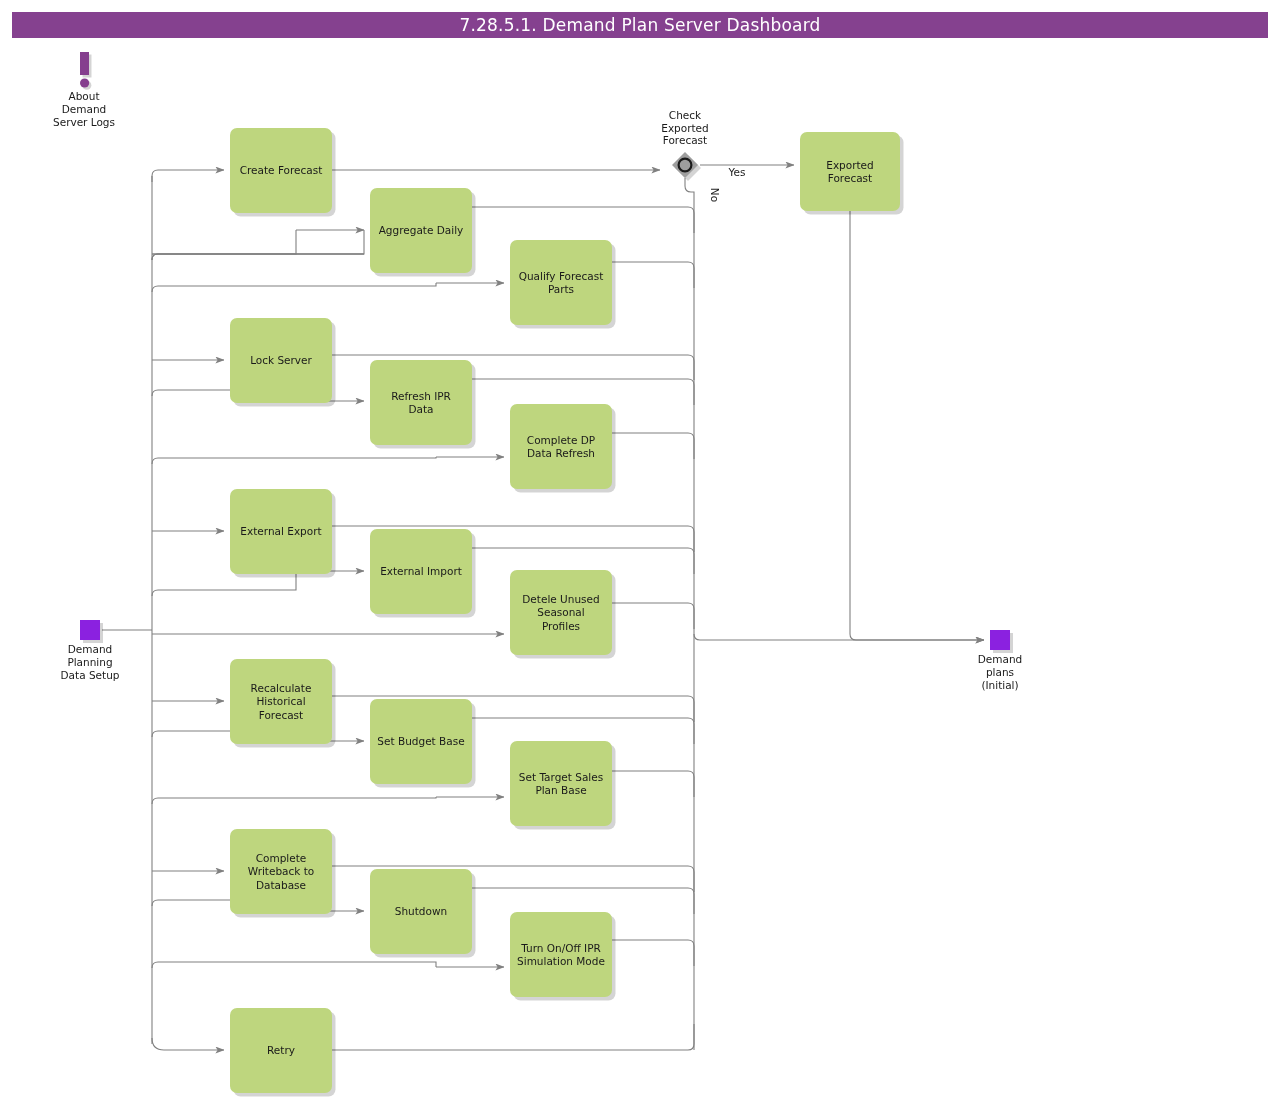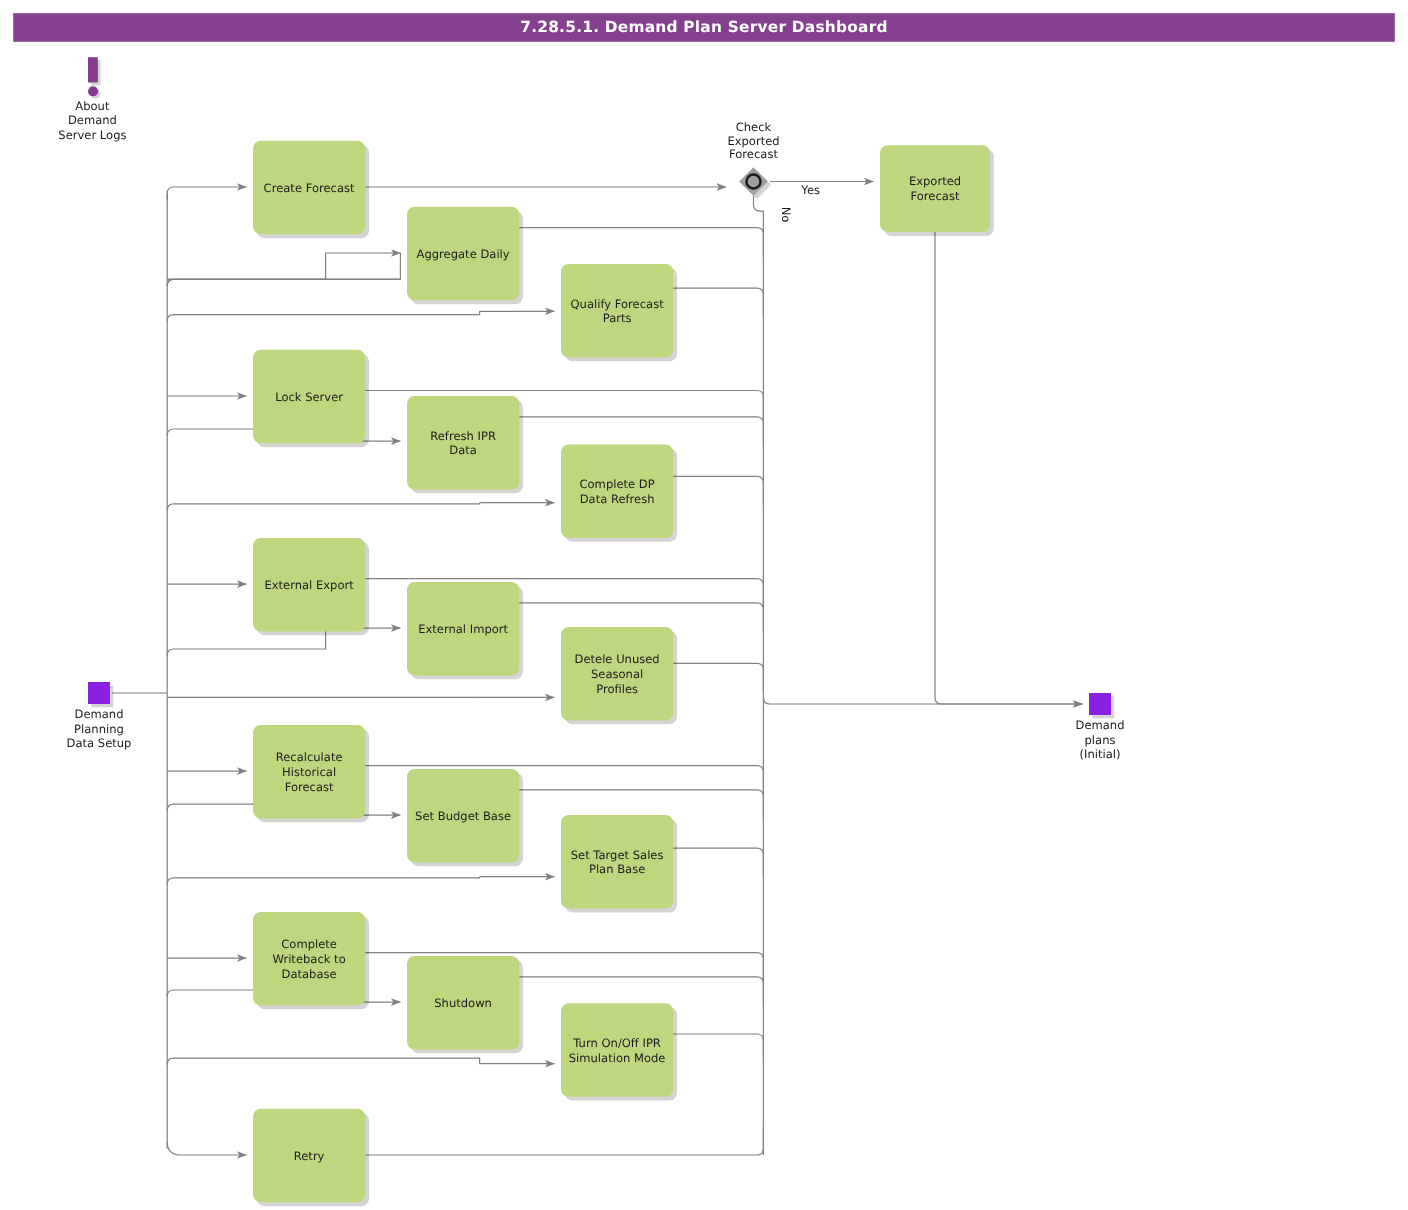--- a/index.html
+++ b/index.html
@@ -3,21 +3,21 @@
 <meta charset="utf-8">
 <style>
   html,body{margin:0;padding:0;background:#ffffff;}
   body{width:1280px;height:1100px;font-family:"DejaVu Sans",sans-serif;overflow:hidden;}
   #page{position:relative;width:1280px;height:1100px;background:#fff;}
   .titlebar{
     position:absolute;left:12px;top:12px;width:1256px;height:26px;
     display:flex;align-items:center;justify-content:center;
   }
   .titlebar .tb-text{
-    color:#ffffff;font-size:14px;font-weight:bold;letter-spacing:.2px;
+    color:#ffffff;font-size:17px;font-weight:normal;letter-spacing:.2px;
     font-family:"DejaVu Sans",sans-serif;
   }
   svg#diagram{position:absolute;left:0;top:0;width:1280px;height:1100px;}
   .node-box{fill:#bed67e;stroke:none;}
   .node-shadow{fill:#000000;opacity:.17;}
   .node-label{font-family:"DejaVu Sans",sans-serif;font-size:10.5px;fill:#1a1a1a;}
   .ext-label{font-family:"DejaVu Sans",sans-serif;font-size:10.5px;fill:#1a1a1a;}
   .edge{fill:none;stroke:#808080;stroke-width:1.1;}
   .edge-label{font-family:"DejaVu Sans",sans-serif;font-size:10.5px;fill:#1a1a1a;}
   .term-shadow{fill:#000;opacity:.17;}

